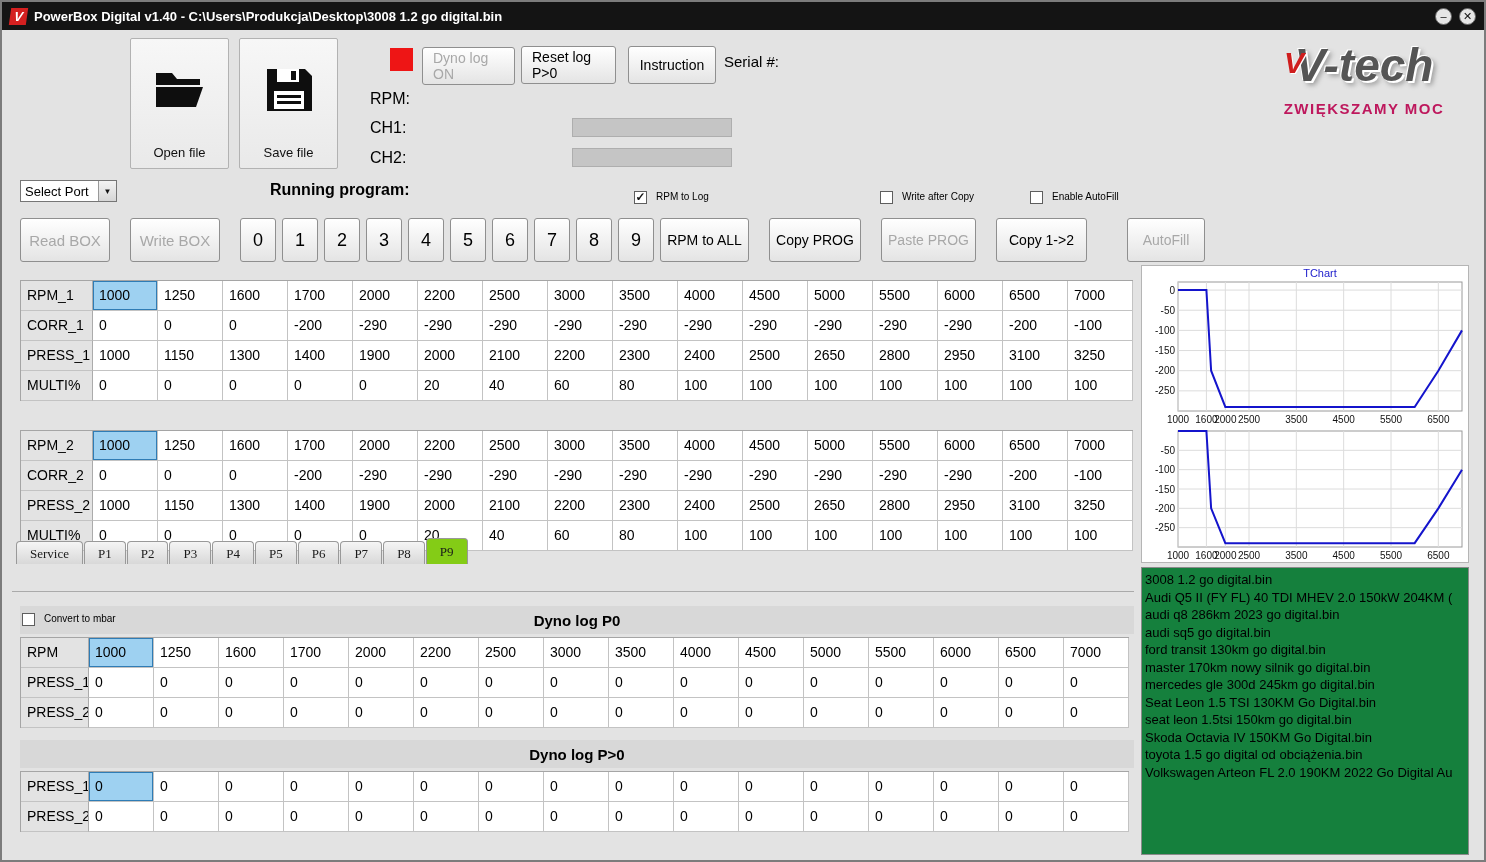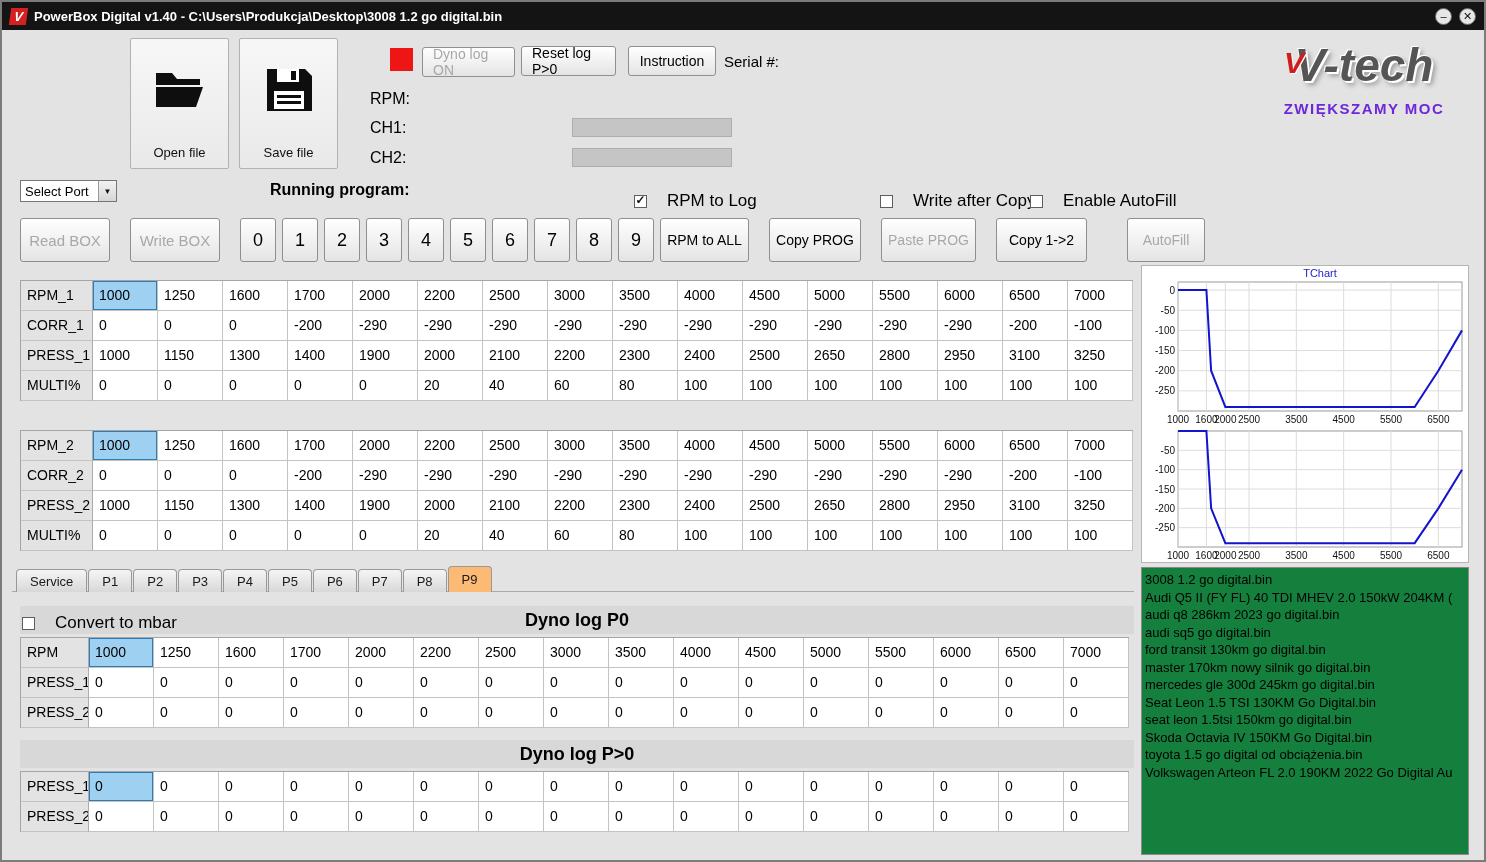--- a/index.html
+++ b/index.html
@@ -23,42 +23,42 @@
   .bigbtn .iconwrap { position:absolute; top:28px; left:0; right:0; display:flex; justify-content:center; }
   .bigbtn .blabel { font-size:13px; color:#111; }
   .bigbtn.connect .blabel { color:#9b9b9b; }
   .conn-ind { position:absolute; left:8px; top:14px; width:17px; height:17px; background:#ee1515; }
 
   .red-ind { position:absolute; left:388px; top:18px; width:23px; height:23px; background:#ee1515; }
 
   .btn { display:flex; align-items:center; justify-content:center; background:linear-gradient(#ffffff,#e4e4e4);
          border:1px solid #8f8f8f; border-radius:3px; font-size:14px; color:#000; cursor:default; }
   .btn.disabled { color:#a8a8a8; }
-  .sm { position:absolute; height:30px; padding:0 10px; }
+  .sm { position:absolute; height:38px; padding:0 10px; }
 
   .biglbl { position:absolute; font-size:15px; color:#000; }
   .pbar { position:absolute; width:160px; height:19px; background:#c5c5c5; border:1px solid #aeaeae; }
 
   
   .brand { position:absolute; left:1256px; top:6px; width:212px; text-align:center; }
   .brand-logo { position:relative; font-style:italic; font-weight:bold; font-size:46px; line-height:58px; color:#555;
                 text-shadow:2px 2px 0 #fff, -1px -1px 0 #fff, 4px 4px 5px #9a9a9a; }
   .brand-vred { position:absolute; left:26px; top:10px; font-size:30px; font-style:italic; font-weight:bold; color:#cf1d1d;
                 text-shadow:1px 1px 0 #fff; }
-  .brand-tag { font-size:15px; font-weight:bold; letter-spacing:1.5px; color:#6d28d9; margin-top:6px; }
+  .brand-tag { font-size:15px; font-weight:bold; letter-spacing:1.5px; color:#be185d; margin-top:6px; }
 
   
   .selectport { position:absolute; left:18px; top:150px; width:97px; height:22px; background:#fff;
                 border:1px solid #767676; display:flex; align-items:center; font-size:13px; }
   .sp-label { flex:1; padding-left:4px; }
   .sp-arrow { width:18px; height:100%; background:linear-gradient(#f3f3f3,#d6d6d6); border-left:1px solid #999;
               display:flex; align-items:center; justify-content:center; font-size:8px; color:#111; }
 
   
-  .cb { position:absolute; display:flex; align-items:center; gap:20px; font-size:17px; color:#000; }
+  .cb { position:absolute; display:flex; align-items:flex-start; gap:9px; font-size:10px; color:#000; }
   .cb-box { width:13px; height:13px; background:#fff; border:1px solid #5e5e5e; display:inline-flex;
             align-items:center; justify-content:center; font-size:12px; font-weight:bold; color:#111; }
   .cb-box.checked::after { content:"✓"; margin-top:-2px; }
 
   
   .actions { position:absolute; left:18px; top:188px; display:flex; align-items:center; }
   .actions .btn { height:44px; margin-right:20px; }
   .w90 { width:90px; font-size:15px; }
   .num { width:36px; font-size:18px; }
   .digits { display:flex; }
@@ -71,29 +71,29 @@
   .trow { display:flex; }
   .tcell { width:65px; height:30px; border-right:1px solid #c3c3c3; border-bottom:1px solid #c3c3c3;
            background:#fff; font-size:14px; line-height:29px; padding-left:6px; white-space:nowrap; overflow:hidden; }
   .tcell.th { width:72px; background:#e3e3e3; border-right:1px solid #ababab; }
   .dyno-t .tcell.th { width:68px; }
   .tcell.hl { background:#9ed1f1; box-shadow:inset 0 0 0 1px #2f7cb5; }
   .t1 { left:18px; top:250px; } .t2 { left:18px; top:400px; }
   .dt1 { left:18px; top:607px; } .dt2 { left:18px; top:741px; }
 
   
-  .tabs { position:absolute; left:14px; top:536px; display:flex; align-items:flex-end; height:26px; z-index:2; }
+  .tabs { position:absolute; left:14px; top:508px; display:flex; align-items:flex-end; height:26px; z-index:2;font-family:Liberation Serif, serif; }
   .tab { height:23px; line-height:23px; padding:0 13px; font-size:13px; color:#1a1a1a;
          background:linear-gradient(#f5f5f5,#d8d8d8); border:1px solid #999; border-bottom:none;
          border-radius:4px 4px 0 0; margin-right:1px; }
-  .tab.active { height:26px; line-height:26px; background:#fdba74; position:relative; z-index:3;margin-top:32px; }
+  .tab.active { height:26px; line-height:26px; background:#84cc16; position:relative; z-index:3;margin-top:32px; }
   .panel-line { position:absolute; left:10px; top:561px; width:1122px; border-top:1px solid #aaa; }
 
   .dyno-band { position:absolute; left:18px; width:1114px; height:28px; background:#d8d8d8;
-               display:flex; align-items:center; justify-content:center; font-size:18px; font-weight:bold; color:#000; }
+               display:flex; align-items:center; justify-content:center; font-size:15px; font-weight:bold; color:#000; }
   .band1 { top:576px; } .band2 { top:710px; }
 
   
   .chart-panel { position:absolute; left:1139px; top:235px; width:328px; height:298px; background:#fff;
                  border:1px solid #b5b5b5; }
   .chart-panel svg { display:block; }
   .filelist { position:absolute; left:1139px; top:537px; width:328px; height:288px; background:#15803d;
               border:1px solid #8a8a8a; padding:3px 0 0 3px; overflow:hidden; }
   .file-item { font-size:13px; line-height:17.5px; white-space:nowrap; overflow:hidden; color:#000; }
 </style>

